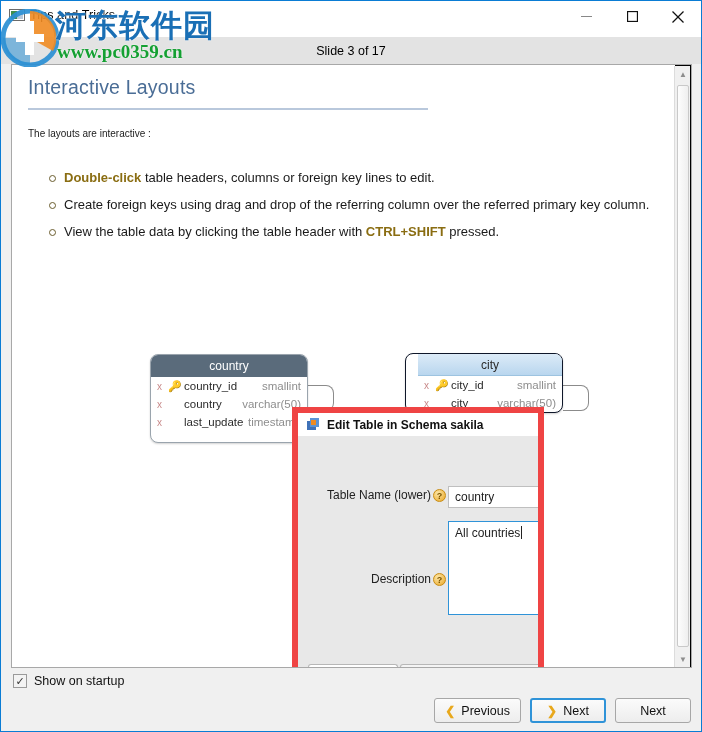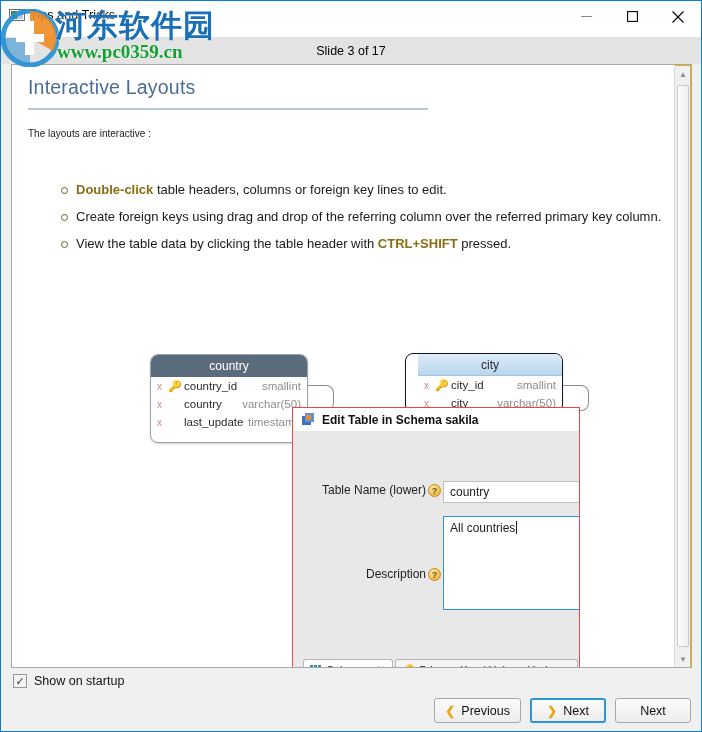--- a/index.html
+++ b/index.html
@@ -73,21 +73,21 @@
     position: absolute; left: 0; top: 36px;
     width: 700px; height: 27px;
     background: #e3e3e3;
     display:flex; align-items:center; justify-content:center;
     font-size: 12.5px; color:#000;
   }
   
   .content-wrap {
     position: absolute; left: 10px; top: 63px;
     width: 681px; height: 604px;
-    background: #eab308;
+    background: #000000;
     border: 1px solid #a8a8a8;
     overflow: hidden;
   }
   .content {
     position:absolute; left:0; top:0;
     width: 663px; height: 602px;
     background:#fff;
     overflow:hidden;
   }
   h1.slide-title {
@@ -102,21 +102,21 @@
     width: 400px; height: 2px;
     background: #b9c8dc;
   }
   .lead {
     position:absolute; left:16px; top:63px;
     font-size: 10px; color:#1a1a1a;
   }
   ul.bullets {
     position:absolute; left:26px; top:96px;
     width: 616px;
-    margin:16px; padding:0 0 0 22px;
+    margin:4px; padding:0 0 0 22px;
     list-style: none;
   }
   ul.bullets li {
     position: relative;
     font-size: 13px; color:#1a1a1a;
     line-height: 25px;
     margin-bottom: 2px;
   }
   ul.bullets li::before {
     content:"";
@@ -162,23 +162,23 @@
   .fk-line {
     position:absolute;
     border:1.6px solid #8b8b8b;
     border-left:none;
     background:transparent;
   }
   .fk-arrow { position:absolute; color:#e8b90a; font-size:15px; font-weight:bold;}
   
   .dlg {
     position:absolute; left:280px; top:342px;
-    width: 288px; height: 322px;
+    width: 252px; height: 322px;
     background:#e8e8e8;
-    border:1px solid #ef4444;
+    border:6px solid #ef4444;
     overflow:hidden;
     font-size:12px;
     z-index: 20;
   }
   .dlg-title {
     height:23px; background:#ffffff;
     display:flex; align-items:center; gap:6px;
     padding-left:8px;
   }
   .dlg-title .t { font-size:12px; font-weight:bold; color:#111; }

